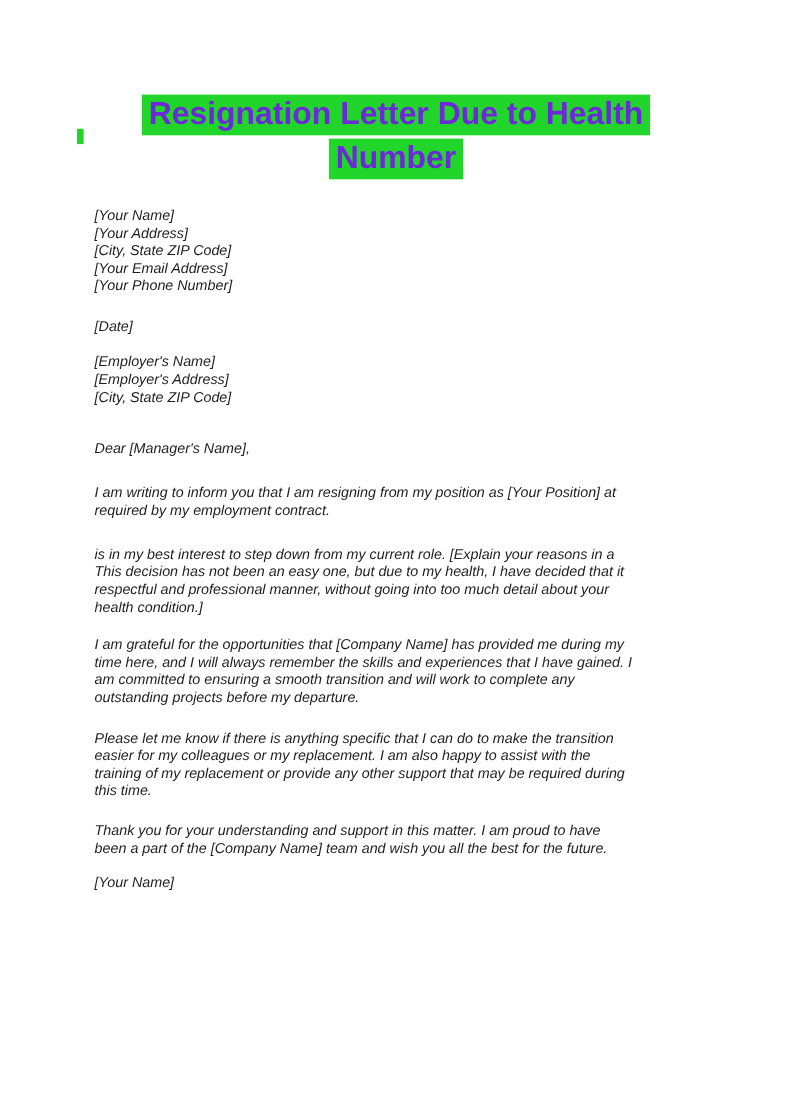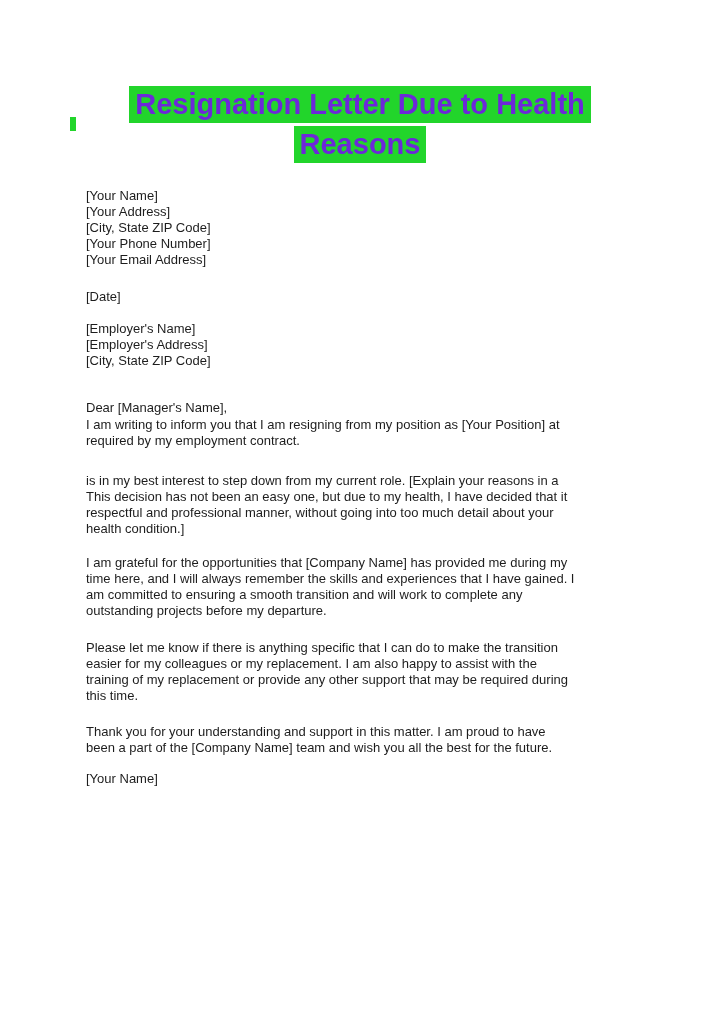--- a/index.html
+++ b/index.html
@@ -45,49 +45,50 @@
     position: absolute;
     left: 86px;
     top: 188px;
     width: 560px;
     font-size: 13px;
     line-height: 16px;
     color: #1d1d1d;
   }
   .line {
     white-space: nowrap;
+    font-style: italic;
   }
   .date-line    { margin-top: 21px; }
   .recipient    { margin-top: 16px; }
   .salutation   { margin-top: 31px; }
-  .para-1       { margin-top: 1px; }
+  .para-1       { margin-top: 24px; }
   .para-2       { margin-top: 24px; }
   .para-3       { margin-top: 18px; }
   .para-4       { margin-top: 21px; }
   .para-5       { margin-top: 20px; }
   .closing-line { margin-top: 24px; }
   .signature-line { margin-top: 15px; }
 </style>
 </head>
 <body>
 
 <div class="page">
 
   <div class="highlight-fragment" style="background: rgb(34, 213, 43);"></div>
 
-  <h1 class="title" style="color: #6d28d9;"><span class="hl" style="background: rgb(34, 213, 43);">Resignation Letter Due to Health</span><br><span class="hl" style="background: rgb(34, 213, 43);">Reasons</span></h1>
+  <h1 class="title" style="color: #6d28d9;"><span class="hl" style="background: rgb(34, 213, 43);">Resignation Letter Due to Health</span><br><span class="hl" style="background: rgb(34, 213, 43);">Number</span></h1>
 
   <div class="letter">
 
     <div class="sender">
       <div class="line">[Your Name]</div>
       <div class="line">[Your Address]</div>
       <div class="line">[City, State ZIP Code]</div>
+      <div class="line">[Your Email Address]</div>
       <div class="line">[Your Phone Number]</div>
-      <div class="line">[Your Email Address]</div>
     </div>
 
     <div class="line date-line">[Date]</div>
 
     <div class="recipient">
       <div class="line">[Employer's Name]</div>
       <div class="line">[Employer's Address]</div>
       <div class="line">[City, State ZIP Code]</div>
     </div>
 

